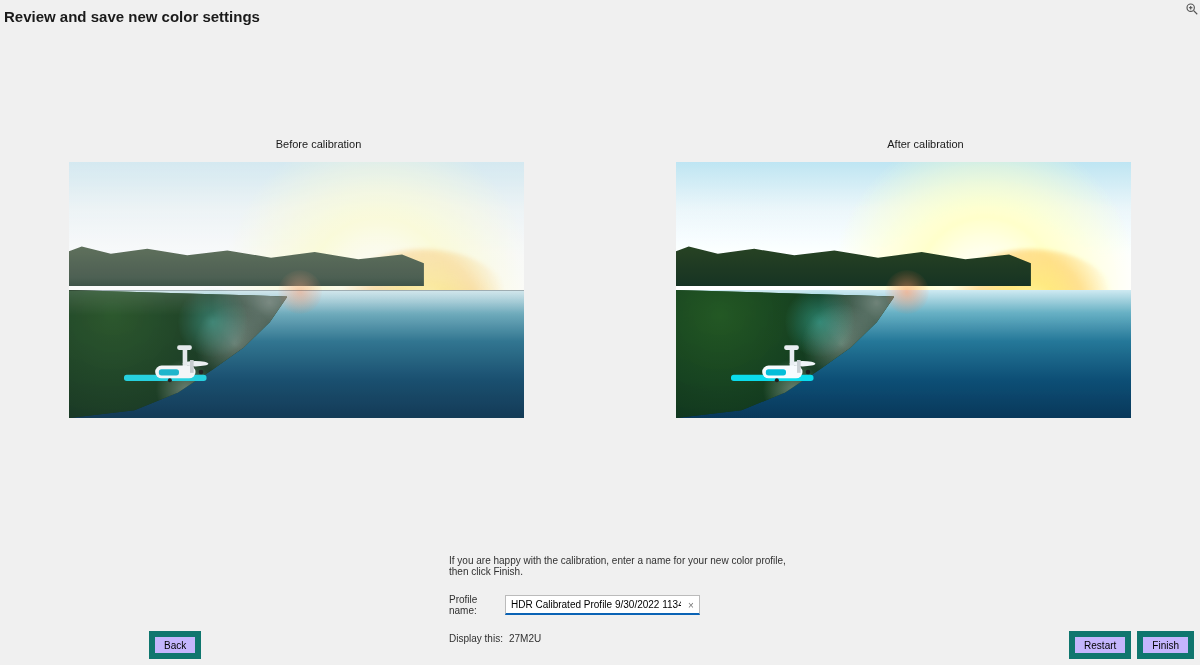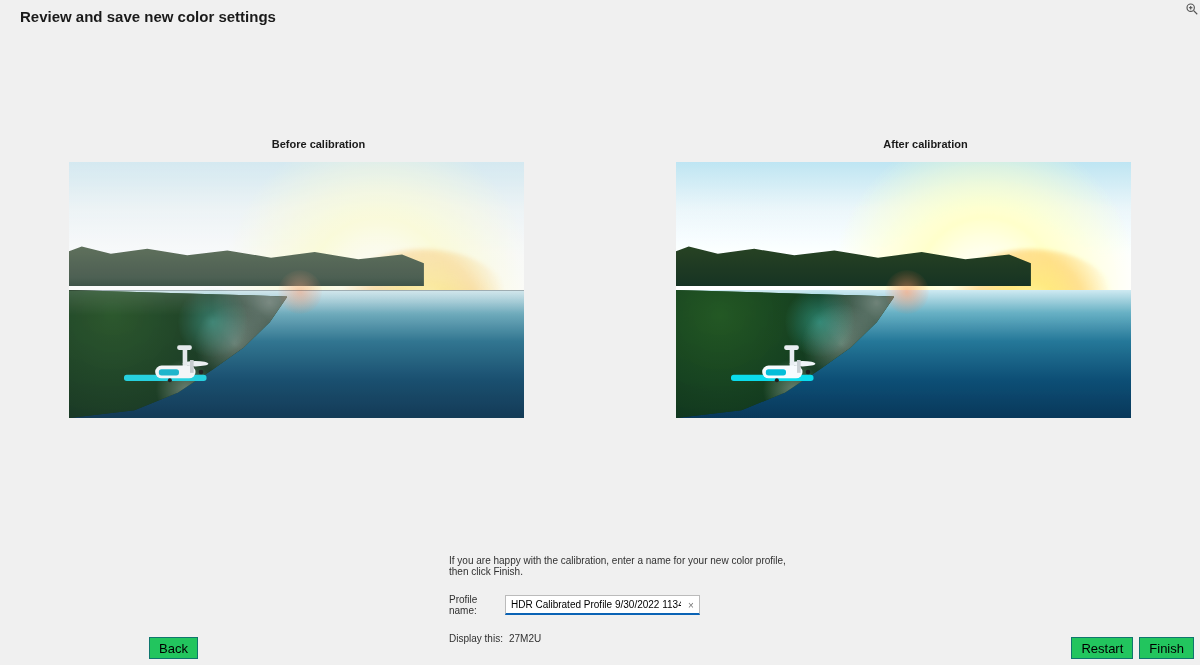--- a/index.html
+++ b/index.html
@@ -8,21 +8,21 @@
     width: 1200px; height: 665px;
     overflow: hidden;
     background: #f0f0f0;
     font-family: "Segoe UI", Arial, sans-serif;
     font-size: 11px;
     color: #1a1a1a;
     position: relative;
   }
   .page-title {
     position: absolute;
-    top: 8px; left: 20px;
+    top: 8px; left: 4px;
     font-size: 15px;
     font-weight: 600;
   }
   .zoom-icon {
     position: absolute;
     top: 2px; right: 1px;
     width: 14px; height: 14px;
     color: #555;
   }
   .preview-row {
@@ -34,21 +34,21 @@
     gap: 152px;
   }
   .preview-col {
     width: 455px;
     display: flex;
     flex-direction: column;
     align-items: center;
   }
   .preview-label {
     font-size: 11px;
-    font-weight: 700;
+    font-weight: 400;
     position: relative;
     top: -4px;
     margin-bottom: 8px;
     margin-left: 44px;
   }
   .preview-image {
     width: 455px;
     height: 256px;
     position: relative;
     overflow: hidden;
@@ -189,23 +189,23 @@
     width: 14px; height: 14px;
     color: #777;
     display: flex; align-items: center; justify-content: center;
     font-size: 10px;
     cursor: pointer;
   }
   .display-value { margin-left: 4px; }
 
   
   .btn {
-    background: #22c55e;
-    border: 1px solid #0f766e;
-    font-size: 13px;
+    background: #c4b5fd;
+    border: 6px solid #0f766e;
+    font-size: 10px;
     font-family: inherit;
     padding: 2.5px 9px;
     cursor: pointer;
   }
   .back-btn { position: absolute; left: 149px; bottom: 6px; }
   .right-btns { position: absolute; right: 6px; bottom: 6px; display: flex; gap: 6px; }
 </style>
 </head>
 <body>
 

